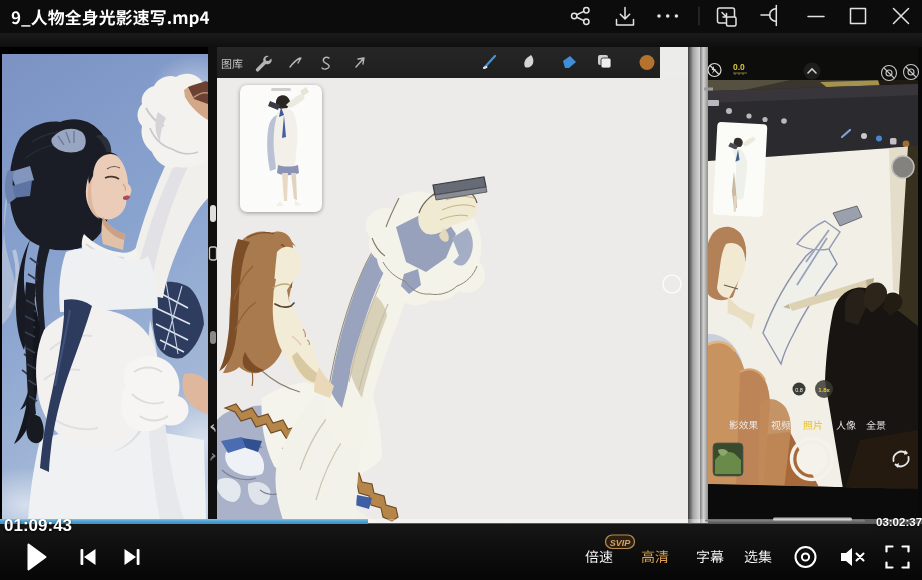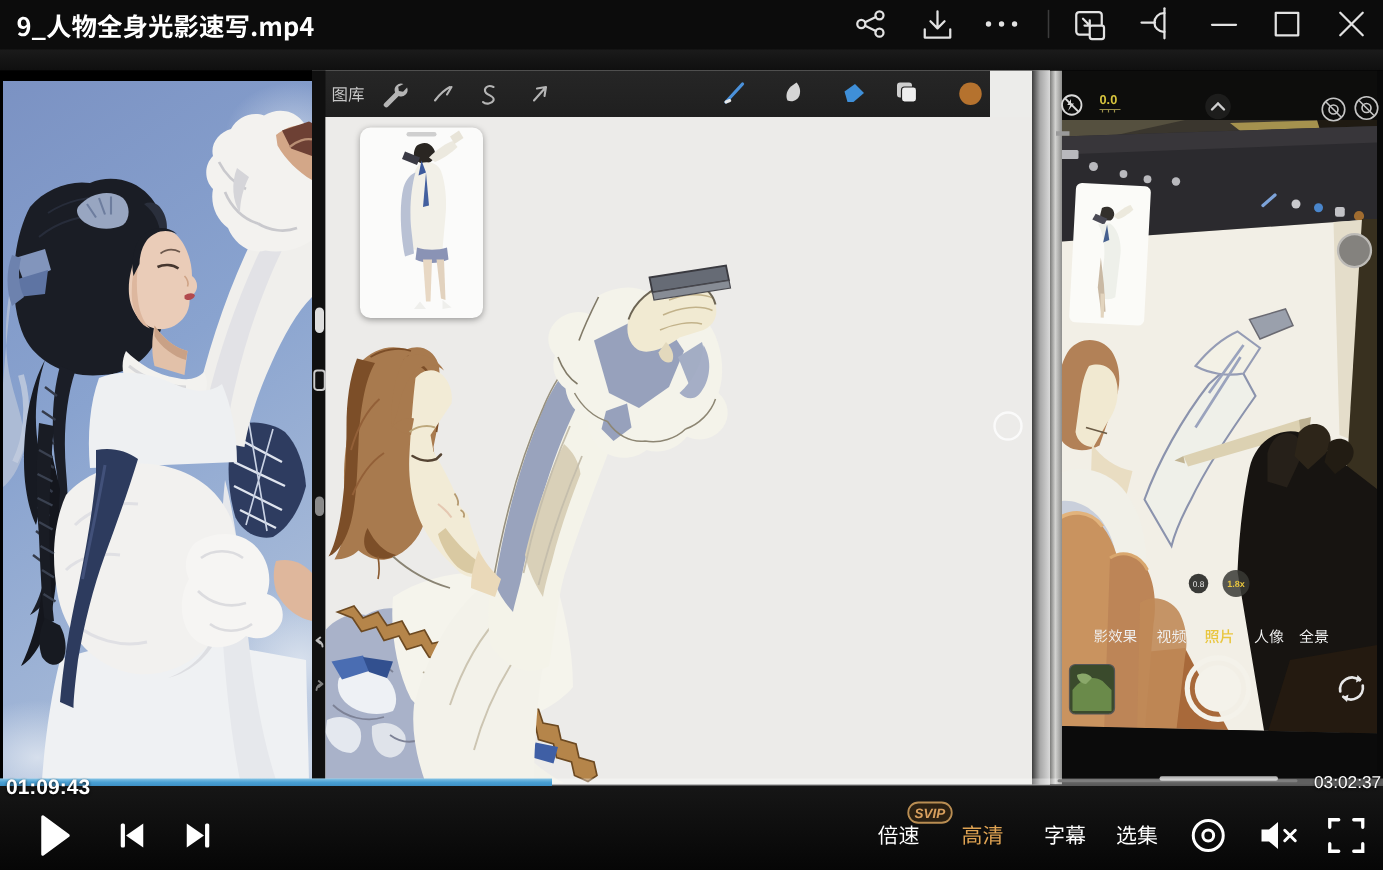--- a/index.html
+++ b/index.html
@@ -520,14 +520,14 @@
     </svg></div>
 <div class="abs" style="left:744px;top:550px"><svg width="29" height="15" viewBox="0 0 29 15" xmlns="http://www.w3.org/2000/svg">
       <g fill="#ffffff" transform="translate(0 12) scale(0.014 -0.014)">
         <path transform="translate(0 0)" d="M61 765C119 716 187 646 216 597L278 644C246 692 177 760 118 806ZM446 810C422 721 380 633 326 574C344 565 376 545 390 534C413 562 435 597 455 636H603V490H320V423H501C484 292 443 197 293 144C309 130 331 102 339 83C507 149 557 264 576 423H679V191C679 115 696 93 771 93C786 93 854 93 869 93C932 93 952 125 959 252C938 257 907 268 893 282C890 177 886 163 861 163C847 163 792 163 782 163C756 163 753 166 753 191V423H951V490H678V636H909V701H678V836H603V701H485C498 731 509 763 518 795ZM251 456H56V386H179V83C136 63 90 27 45 -15L95 -80C152 -18 206 34 243 34C265 34 296 5 335 -19C401 -58 484 -68 600 -68C698 -68 867 -63 945 -58C946 -36 958 1 966 20C867 10 715 3 601 3C495 3 411 9 349 46C301 74 278 98 251 100Z"></path>
         <path transform="translate(1000 0)" d="M460 292V225H54V162H393C297 90 153 26 29 -6C46 -22 67 -50 79 -69C207 -29 357 47 460 135V-79H535V138C637 52 789 -23 920 -61C931 -42 952 -15 968 1C843 31 701 92 605 162H947V225H535V292ZM490 552V486H247V552ZM467 824C483 797 500 763 512 734H286C307 765 326 797 343 827L265 842C221 754 140 642 30 558C47 548 72 526 85 510C116 536 145 563 172 591V271H247V303H919V363H562V432H849V486H562V552H846V606H562V672H887V734H591C578 766 556 810 534 843ZM490 606H247V672H490ZM490 432V363H247V432Z"></path>
       </g>
     </svg></div>
 
 <div class="abs" style="left:0;top:519px;width:922px;height:4.5px;background:rgba(255,255,255,0.35)"></div>
 <div class="abs" style="left:0;top:519px;width:368px;height:4.5px;background:linear-gradient(#85c3e4,#49a0d4 50%,#3e90c5)"></div>
-<div class="abs" style="left:4px;top:515.5px;font-size:14px;font-weight:bold;color:#fff;text-shadow:0 1px 2px rgba(0,0,0,0.9);letter-spacing:0px">01:09:43</div>
-<div class="abs" style="left:876px;top:515.5px;font-size:11.5px;font-weight:normal;color:#fff;text-shadow:0 1px 2px rgba(0,0,0,0.9);letter-spacing:0px">03:02:37</div>
+<div class="abs" style="left:4px;top:515.5px;font-size:17px;font-weight:bold;color:#fff;text-shadow:0 1px 2px rgba(0,0,0,0.9);letter-spacing:0px">01:09:43</div>
+<div class="abs" style="left:876px;top:515.5px;font-size:11.5px;font-weight:bold;color:#fff;text-shadow:0 1px 2px rgba(0,0,0,0.9);letter-spacing:0px">03:02:37</div>
 
 </body></html>

